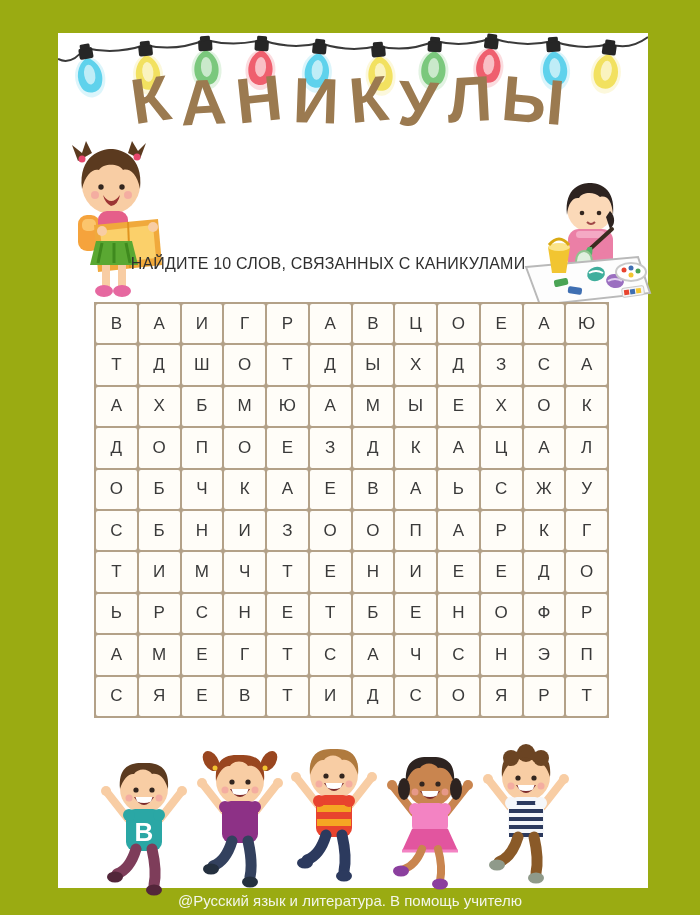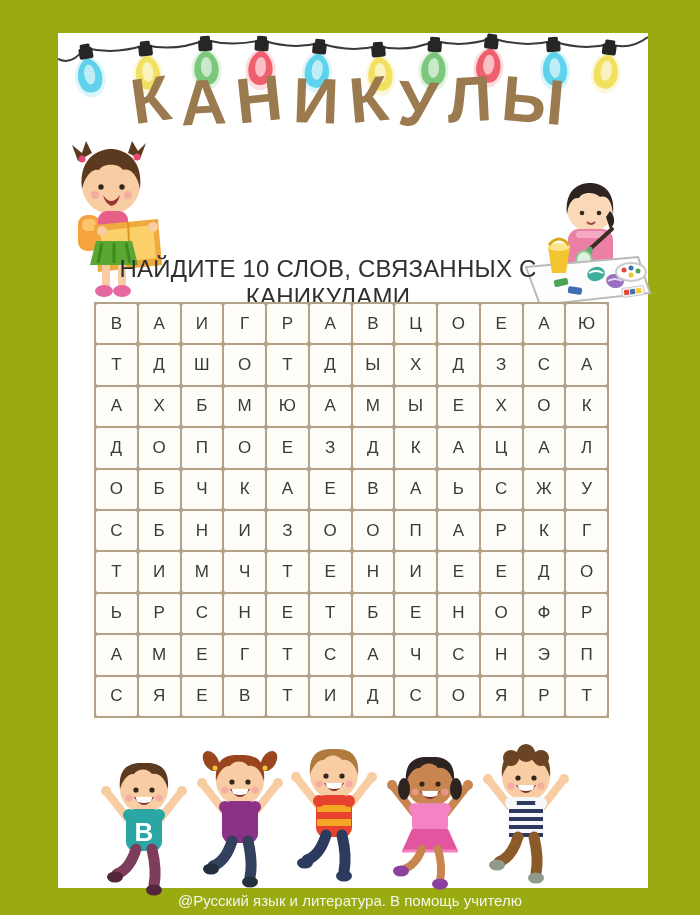--- a/index.html
+++ b/index.html
@@ -22,21 +22,21 @@
   .page-title span:nth-child(1){transform:rotate(-8deg);}
   .page-title span:nth-child(2){transform:rotate(-3deg) translateY(3px);}
   .page-title span:nth-child(3){transform:rotate(-6deg);}
   .page-title span:nth-child(4){transform:rotate(2deg) translateY(2px);}
   .page-title span:nth-child(5){transform:rotate(-5deg);}
   .page-title span:nth-child(6){transform:rotate(3deg) translateY(5px);}
   .page-title span:nth-child(7){transform:rotate(-3deg);}
   .page-title span:nth-child(8){transform:rotate(5deg) translateY(2px);}
   .subtitle{
     position:absolute;top:222px;left:20px;width:500px;text-align:center;
-    font-size:24px;color:#2f2f2f;letter-spacing:0.2px;
+    font-size:16px;color:#2f2f2f;letter-spacing:0.2px;
   }
   .left-girl{position:absolute;left:0px;top:106px;}
   .right-girl{position:absolute;left:460px;top:140px;}
   .word-grid{
     position:absolute;left:36px;top:269px;width:515px;height:416px;
     box-sizing:border-box;padding:2px;
     display:grid;grid-template-columns:repeat(12,1fr);grid-template-rows:repeat(10,1fr);
     gap:2px;
   }
   .cell{

